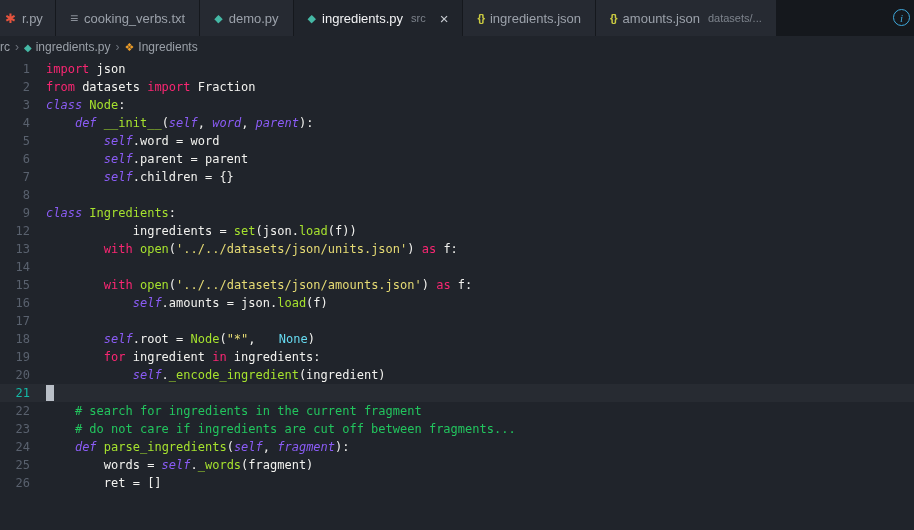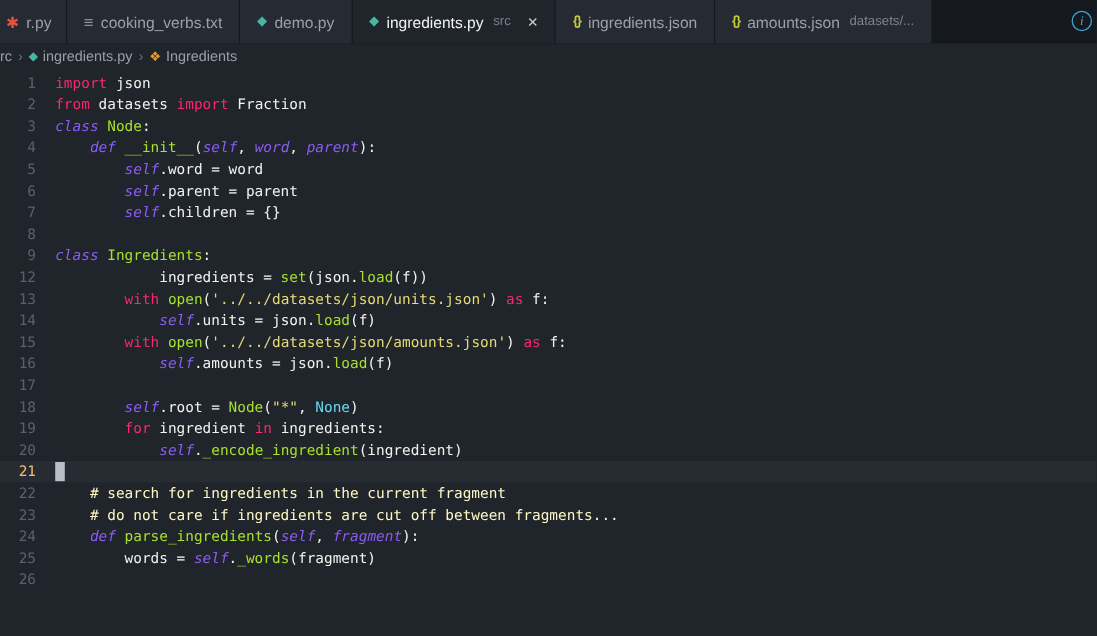--- a/index.html
+++ b/index.html
@@ -84,31 +84,31 @@
     overflow: hidden;
   }
   .code-row { display: flex; height: 18px; white-space: pre; }
   .code-row.current { background: rgba(255,255,255,0.035); }
   .gutter {
     width: 30px;
     flex: none;
     text-align: right;
     color: #59616e;
   }
-  .code-row.current .gutter { color: #fdba74; }
+  .code-row.current .gutter { color: #14b8a6; }
   .code { padding-left: 16px; position: relative; color: #f2f2ef; }
 
   .tk-w   { color: #f2f2ef; }
   .tk-k   { color: #f92672; }
   .tk-s   { color: #8b5cf6; font-style: italic; }
   .tk-f   { color: #a6e22e; }
   .tk-p   { color: #8b5cf6; font-style: italic; text-align: center; }
   .tk-str { color: #e6db74; }
-  .tk-c   { color: #fef9c3; }
-  .tk-b   { color: #66d9ef; }
+  .tk-c   { color: #22c55e; }
+  .tk-b   { color: #66d9ef; margin-left: 16px; }
 
   .cursor-block {
     position: absolute;
     left: 16px; top: 1px;
     width: 8px; height: 16px;
     background: #b9bfc7;
   }
 </style>
 </head>
 <body>
@@ -169,29 +169,29 @@
         <div class="code-row"><div class="gutter">2</div><div class="code"><span class="tk-k">from</span><span class="tk-w"> datasets </span><span class="tk-k">import</span><span class="tk-w"> Fraction</span></div></div>
         <div class="code-row"><div class="gutter">3</div><div class="code"><span class="tk-s">class</span><span class="tk-w"> </span><span class="tk-f">Node</span><span class="tk-w">:</span></div></div>
         <div class="code-row"><div class="gutter">4</div><div class="code"><span class="tk-w">    </span><span class="tk-s">def</span><span class="tk-w"> </span><span class="tk-f">__init__</span><span class="tk-w">(</span><span class="tk-p">self</span><span class="tk-w">, </span><span class="tk-p">word</span><span class="tk-w">, </span><span class="tk-p">parent</span><span class="tk-w">):</span></div></div>
         <div class="code-row"><div class="gutter">5</div><div class="code"><span class="tk-w">        </span><span class="tk-p">self</span><span class="tk-w">.word = word</span></div></div>
         <div class="code-row"><div class="gutter">6</div><div class="code"><span class="tk-w">        </span><span class="tk-p">self</span><span class="tk-w">.parent = parent</span></div></div>
         <div class="code-row"><div class="gutter">7</div><div class="code"><span class="tk-w">        </span><span class="tk-p">self</span><span class="tk-w">.children = {}</span></div></div>
         <div class="code-row"><div class="gutter">8</div><div class="code"></div></div>
         <div class="code-row"><div class="gutter">9</div><div class="code"><span class="tk-s">class</span><span class="tk-w"> </span><span class="tk-f">Ingredients</span><span class="tk-w">:</span></div></div>
         <div class="code-row"><div class="gutter">12</div><div class="code"><span class="tk-w">            ingredients = </span><span class="tk-f">set</span><span class="tk-w">(json.</span><span class="tk-f">load</span><span class="tk-w">(f))</span></div></div>
         <div class="code-row"><div class="gutter">13</div><div class="code"><span class="tk-w">        </span><span class="tk-k">with</span><span class="tk-w"> </span><span class="tk-f">open</span><span class="tk-w">(</span><span class="tk-str">'../../datasets/json/units.json'</span><span class="tk-w">) </span><span class="tk-k">as</span><span class="tk-w"> f:</span></div></div>
-        <div class="code-row"><div class="gutter">14</div><div class="code"><span class="tk-w">            </span><span class="tk-p">self</span><span class="tk-w">.units = json.</span><span class="tk-f">load</span><span class="tk-w">(f)</span></div></div>
+        <div class="code-row"><div class="gutter">14</div></div>
         <div class="code-row"><div class="gutter">15</div><div class="code"><span class="tk-w">        </span><span class="tk-k">with</span><span class="tk-w"> </span><span class="tk-f">open</span><span class="tk-w">(</span><span class="tk-str">'../../datasets/json/amounts.json'</span><span class="tk-w">) </span><span class="tk-k">as</span><span class="tk-w"> f:</span></div></div>
         <div class="code-row"><div class="gutter">16</div><div class="code"><span class="tk-w">            </span><span class="tk-p">self</span><span class="tk-w">.amounts = json.</span><span class="tk-f">load</span><span class="tk-w">(f)</span></div></div>
         <div class="code-row"><div class="gutter">17</div><div class="code"></div></div>
         <div class="code-row"><div class="gutter">18</div><div class="code"><span class="tk-w">        </span><span class="tk-p">self</span><span class="tk-w">.root = </span><span class="tk-f">Node</span><span class="tk-w">(</span><span class="tk-str">"*"</span><span class="tk-w">, </span><span class="tk-b">None</span><span class="tk-w">)</span></div></div>
         <div class="code-row"><div class="gutter">19</div><div class="code"><span class="tk-w">        </span><span class="tk-k">for</span><span class="tk-w"> ingredient </span><span class="tk-k">in</span><span class="tk-w"> ingredients:</span></div></div>
         <div class="code-row"><div class="gutter">20</div><div class="code"><span class="tk-w">            </span><span class="tk-p">self</span><span class="tk-w">.</span><span class="tk-f">_encode_ingredient</span><span class="tk-w">(ingredient)</span></div></div>
         <div class="code-row current"><div class="gutter">21</div><div class="code"><span class="cursor-block"></span></div></div>
         <div class="code-row"><div class="gutter">22</div><div class="code"><span class="tk-w">    </span><span class="tk-c"># search for ingredients in the current fragment</span></div></div>
         <div class="code-row"><div class="gutter">23</div><div class="code"><span class="tk-w">    </span><span class="tk-c"># do not care if ingredients are cut off between fragments...</span></div></div>
         <div class="code-row"><div class="gutter">24</div><div class="code"><span class="tk-w">    </span><span class="tk-s">def</span><span class="tk-w"> </span><span class="tk-f">parse_ingredients</span><span class="tk-w">(</span><span class="tk-p">self</span><span class="tk-w">, </span><span class="tk-p">fragment</span><span class="tk-w">):</span></div></div>
         <div class="code-row"><div class="gutter">25</div><div class="code"><span class="tk-w">        words = </span><span class="tk-p">self</span><span class="tk-w">.</span><span class="tk-f">_words</span><span class="tk-w">(fragment)</span></div></div>
-        <div class="code-row"><div class="gutter">26</div></div>
+        <div class="code-row"><div class="gutter">26</div><div class="code"><span class="tk-w">        ret = []</span></div></div>
       </div>
   </div>
 
 </div>
 
 </body></html>

